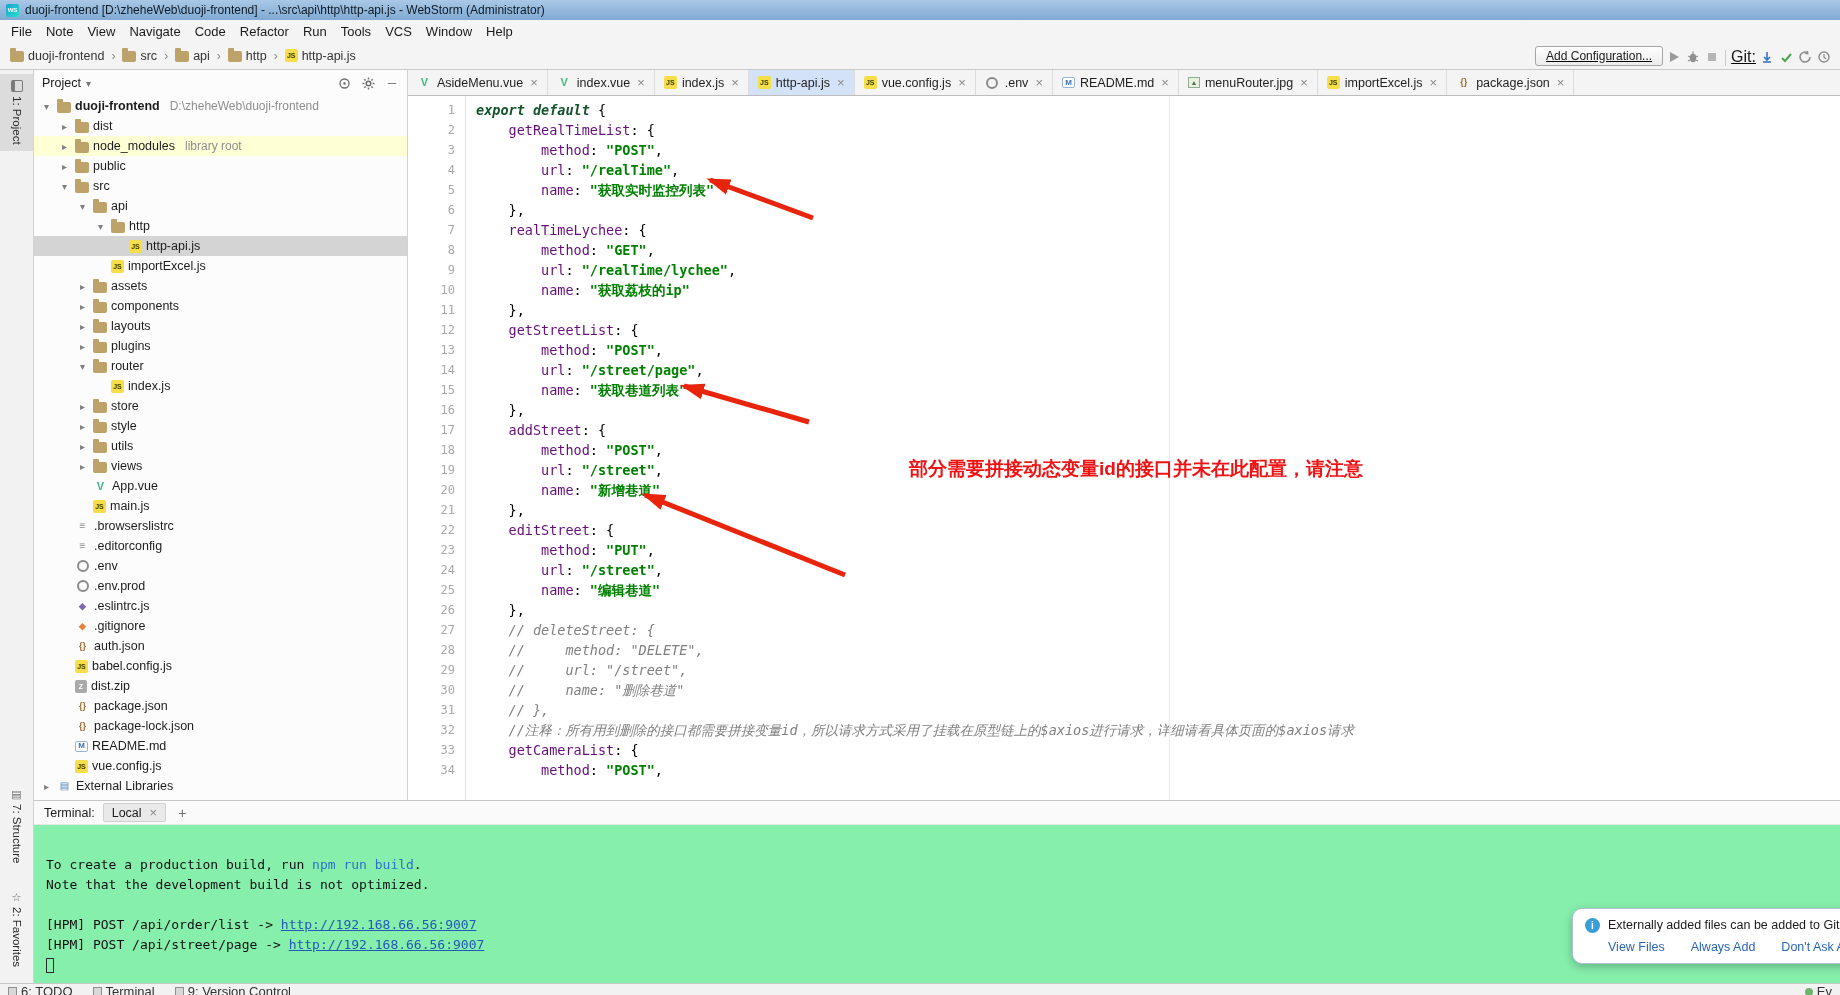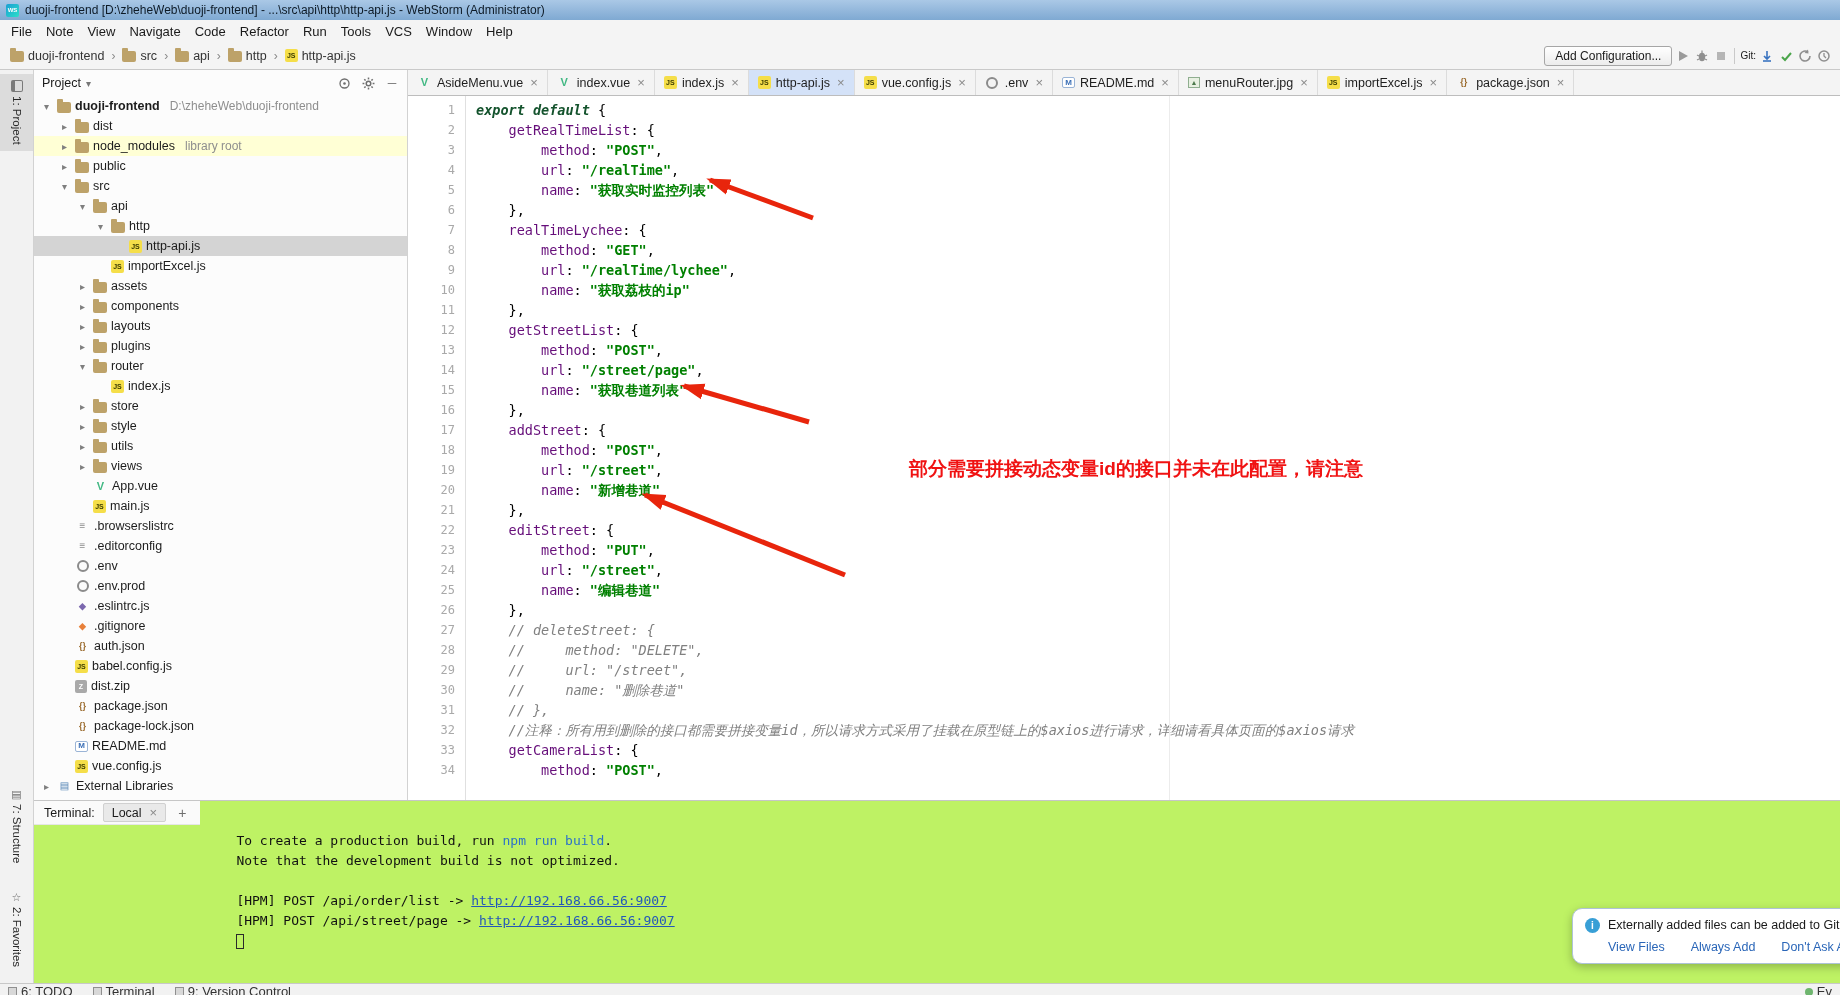--- a/index.html
+++ b/index.html
@@ -15,26 +15,26 @@
 
   
   .menubar { height:22px; flex:none; display:flex; align-items:center; padding:0 4px; background:#f4f4f4; font-size:13px; color:#1a1a1a; }
   .menu-item { padding:2px 7px; cursor:default; }
 
   
   .toolbar { height:28px; flex:none; display:flex; align-items:center; padding:0 8px; background:#f4f4f4; border-bottom:1px solid #c9c9c9; }
   .breadcrumbs { display:flex; align-items:center; gap:4px; font-size:12.5px; color:#333; }
   .bc-item { display:flex; align-items:center; gap:4px; padding:1px 2px; }
   .bc-sep { color:#8a8a8a; font-size:12px; padding:0 1px; }
-  .toolbar-right { margin-left:auto; display:flex; align-items:center; gap:2px; }
+  .toolbar-right { margin-left:auto; display:flex; align-items:flex-end; gap:2px;text-decoration:underline; }
   .add-config-btn { border:1px solid #a6a6a6; border-radius:3px; background:linear-gradient(#fff,#ececec);
     font-size:12px; color:#1a1a1a; padding:2px 10px; }
   .tb-ico { width:17px; height:17px; display:flex; align-items:center; justify-content:center; flex:none; }
   .tb-sep { width:1px; height:16px; background:#c9c9c9; margin:0 3px; }
-  .git-label { font-size:10px; color:#1a1a1a; }
+  .git-label { font-size:16px; color:#1a1a1a; }
 
   
   .main { flex:none; height:913px; display:flex; }
   .stripe { width:34px; flex:none; background:#f2f2f2; border-right:1px solid #d2d2d2; display:flex; flex-direction:column; justify-content:space-between; align-items:center; padding:4px 0 10px; }
   .stripe-btn { display:flex; flex-direction:column; align-items:center; gap:4px; padding:6px 0; width:100%; }
   .stripe-btn.pressed { background:#dcdcdc; }
   .v-text { writing-mode:vertical-rl; font-size:11.5px; color:#2a2a2a; }
   .stripe-ico { font-size:11px; color:#6f6f6f; line-height:1; }
   .stripe-sq { width:12px; height:12px; border:1.5px solid #7a7a7a; border-left-width:4px; border-radius:2px; }
   .stripe-bottom { display:flex; flex-direction:column; gap:16px; align-items:center; width:100%; }
@@ -87,21 +87,21 @@
   .tok-k { color:#14532d; font-weight:bold;font-style:italic; }
   .tok-o { color:#660e7a; }
   .tok-s { color:#008000; font-weight:bold; }
   .tok-c { color:#808080; font-style:italic; }
   .tok-p { color:#000; }
   .margin-guide { position:absolute; top:0; bottom:0; left:761px; width:1px; background:#ececec; }
   .red-overlay { position:absolute; inset:0; width:100%; height:100%; pointer-events:none; z-index:5; }
   .annotation { position:absolute; left:501px; top:360px; z-index:6; color:#f01212; font-size:19px; font-weight:600; white-space:nowrap; }
 
   
-  .terminal { height:183px; flex:none; background:#bef264; border-top:1px solid #c6c6c6; display:flex; flex-direction:row;gap:24px; }
+  .terminal { height:183px; flex:none; background:#86efac; border-top:1px solid #c6c6c6; display:flex; flex-direction:column; }
   .terminal-header { height:24px; flex:none; display:flex; align-items:center; gap:8px; padding:0 10px; background:#fafafa; border-bottom:1px solid #e6e6e6; font-size:12.5px; color:#1a1a1a; }
   .term-tab { display:flex; align-items:center; gap:6px; background:#e9e9e9; border:1px solid #d0d0d0; border-radius:2px; padding:1px 8px; }
   .term-plus { color:#6e6e6e; font-size:14px; padding:0 4px; }
   .terminal-body { flex:1; padding:30px 0 0 12px; font:13px/20px "DejaVu Sans Mono",monospace; color:#111; overflow:hidden; }
   .tt-cmd { color:#2d72c8; }
   .tt-link { color:#2458b8; text-decoration:underline; }
   .cursor-box { display:inline-block; width:8px; height:15px; border:1px solid #2a2a2a; vertical-align:middle; }
 
   
   .statusbar { height:12px; flex:none; background:#f2f2f2; border-top:1px solid #c8c8c8; display:flex; align-items:flex-start; gap:20px; padding:0 8px; font-size:13px; color:#333; overflow:hidden; }

